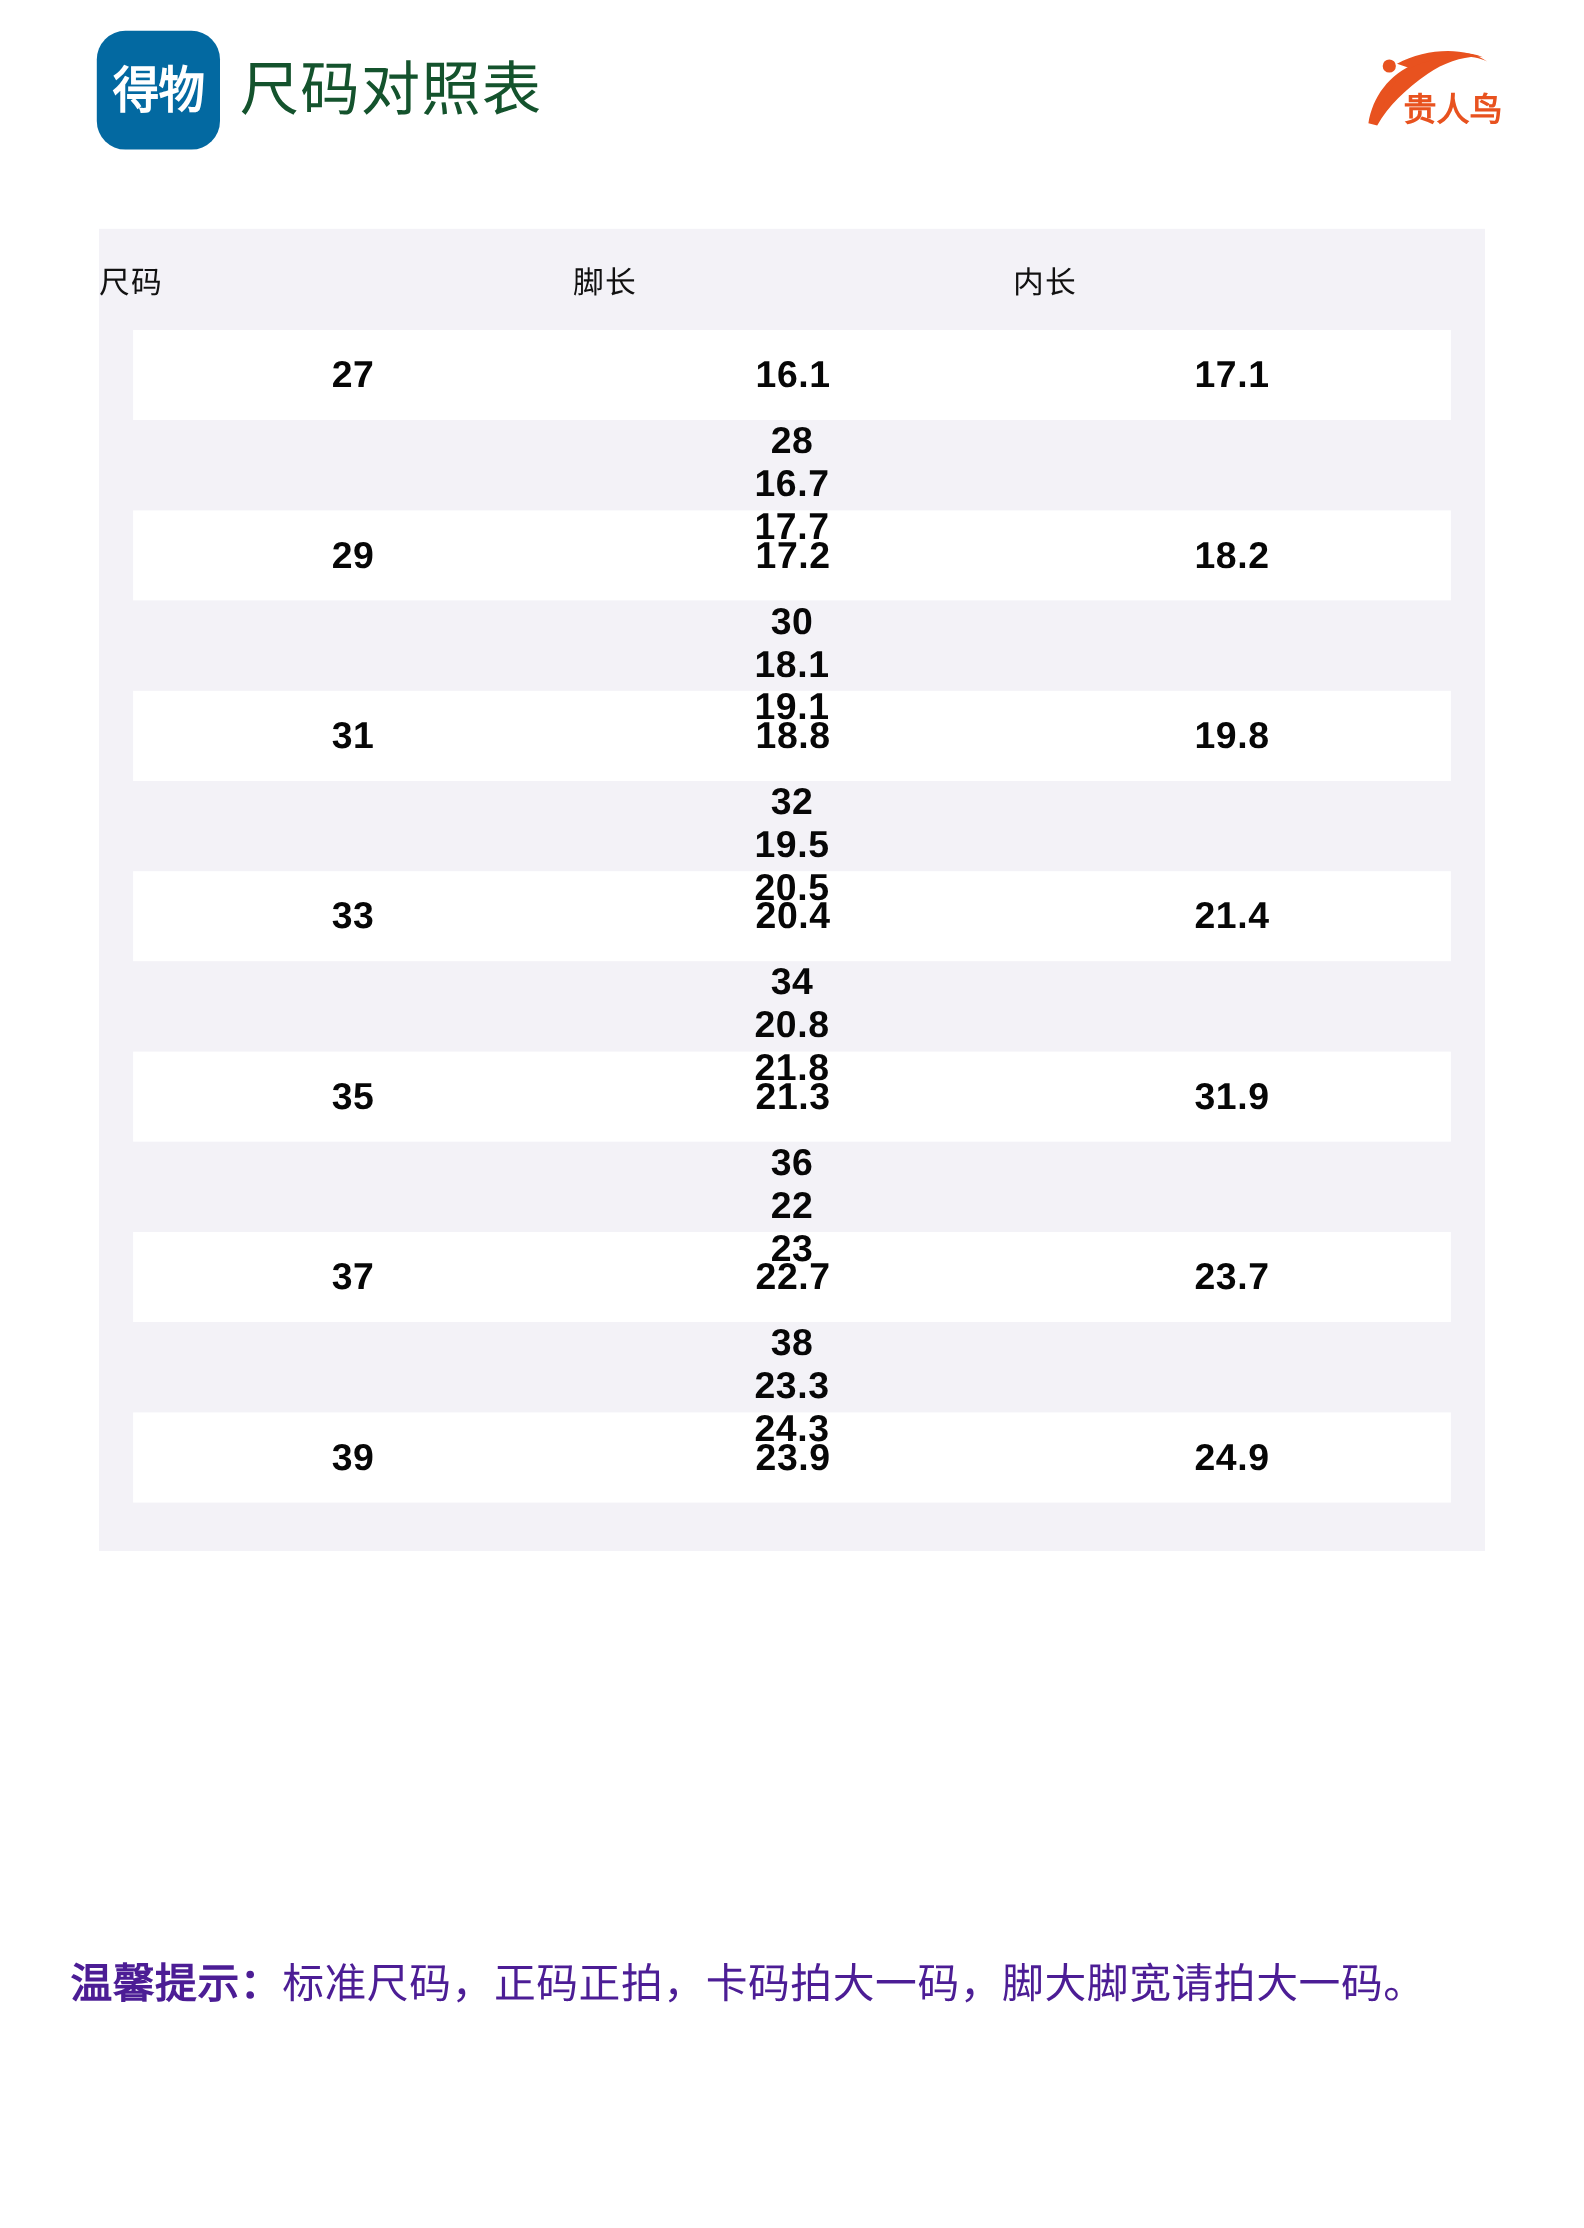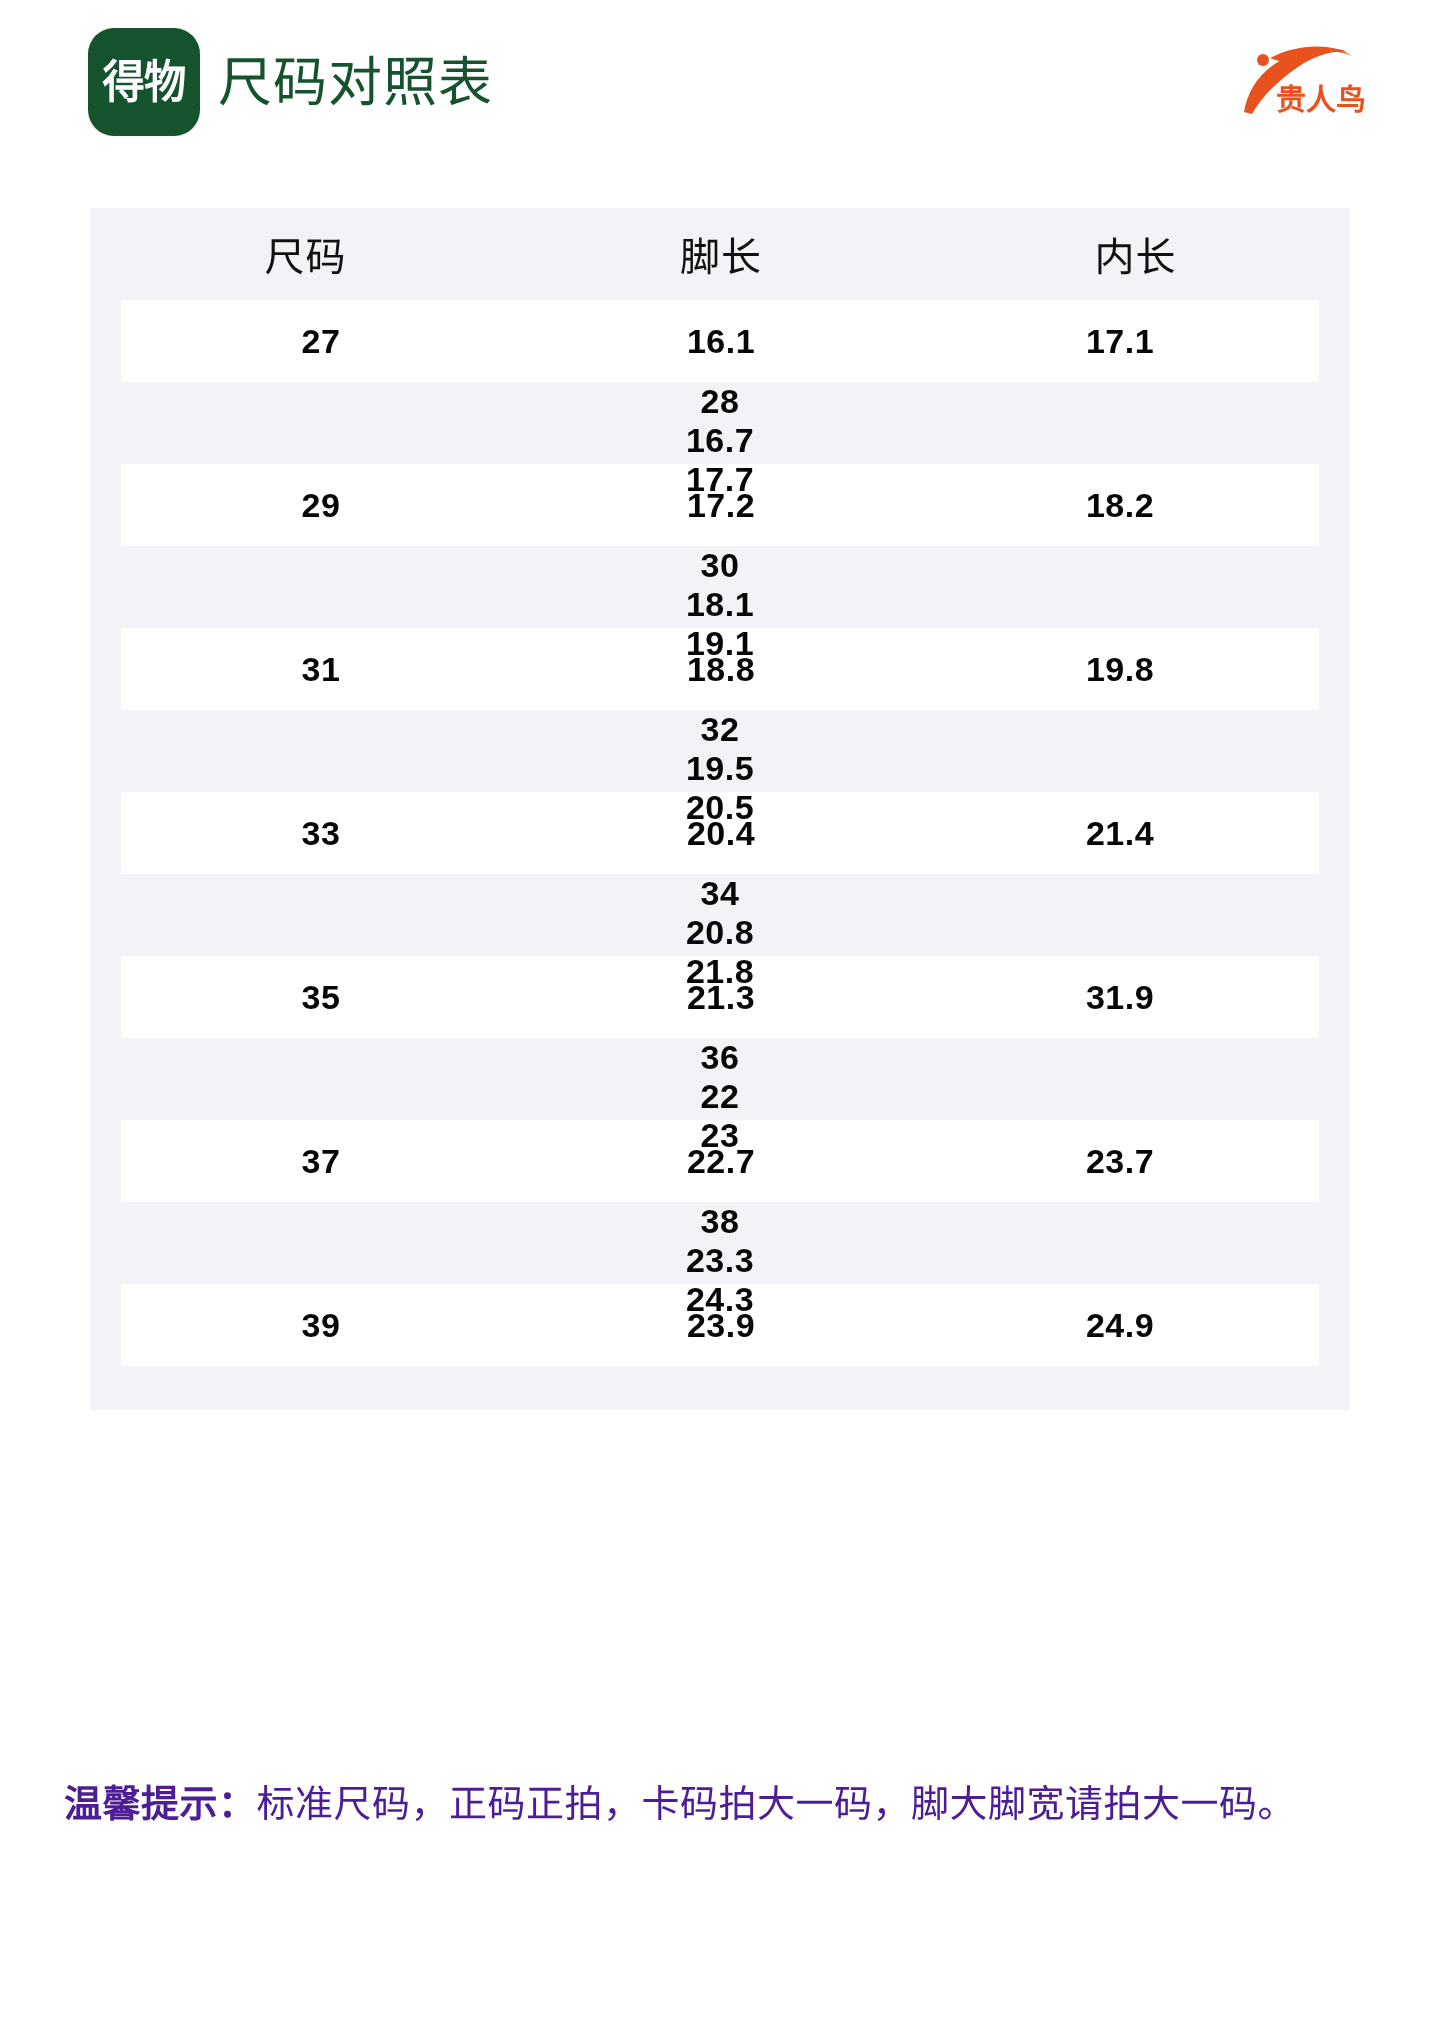--- a/index.html
+++ b/index.html
@@ -34,21 +34,21 @@
     width: 1440px;
     height: 165px;
   }
 
   .brand-mark {
     position: absolute;
     left: 88px;
     top: 28px;
     width: 112px;
     height: 108px;
-    background: #14532d;
+    background: #0369a1;
     border-radius: 26px;
     display: flex;
     align-items: center;
     justify-content: center;
   }
   .brand-mark-text {
     color: #ffffff;
     font-size: 46px;
     font-weight: 700;
     letter-spacing: -1px;
@@ -93,24 +93,24 @@
     padding: 0;
     box-sizing: border-box;
   }
 
   .table-head {
     display: flex;
     height: 92px;
     align-items: center;
   }
   .table-head .cell {
-    font-size: 40px;
+    font-size: 28px;
     font-weight: 400;
     color: #111111;
-    text-align: center;
+    text-align: left;
     letter-spacing: 1px;
   }
 
   .table-body {
     padding: 0 31px 44px 31px;
   }
 
   .table-row {
     display: flex;
     align-items: center;

